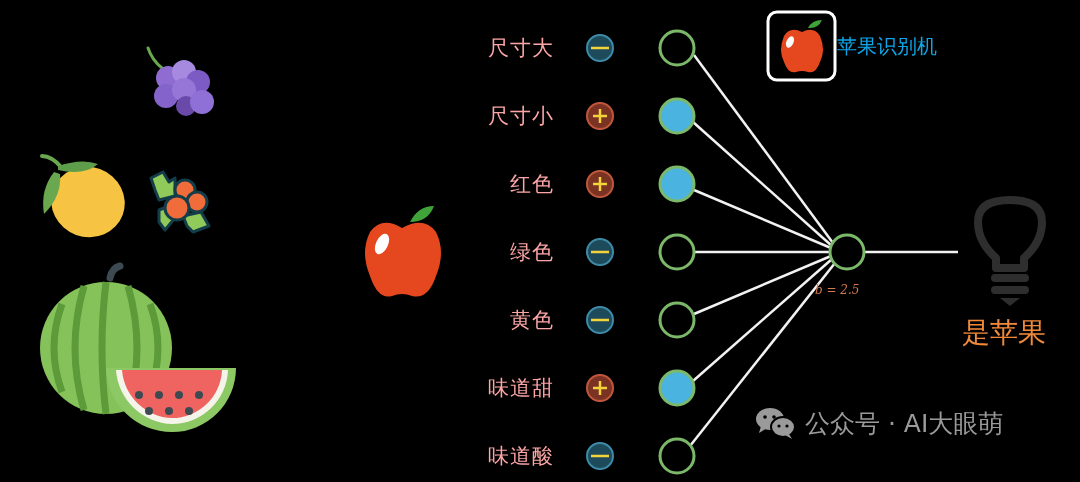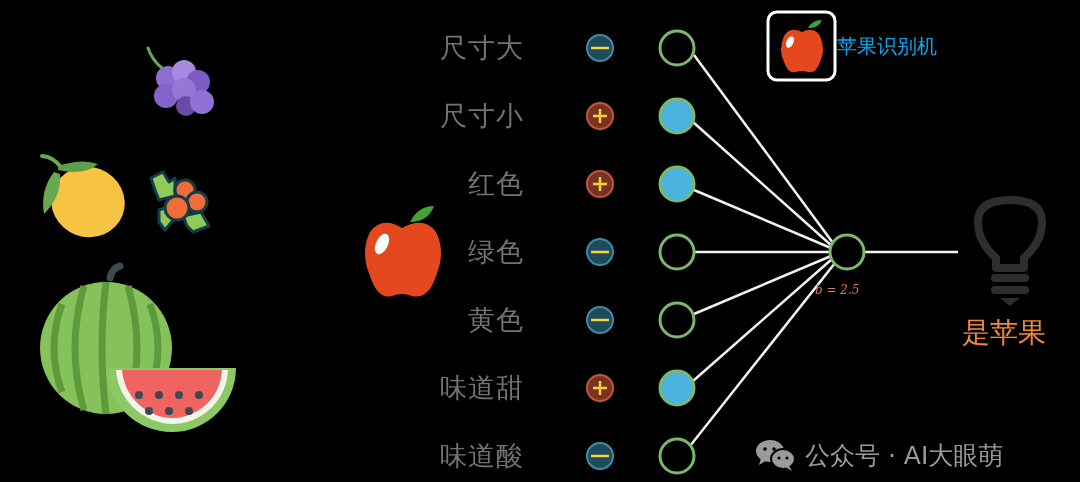--- a/index.html
+++ b/index.html
@@ -1,31 +1,31 @@
 <!DOCTYPE html>
 <html><head>
 <meta charset="utf-8">
 <style>
   html, body { margin: 0; padding: 0; background: #000; }
   body { width: 1080px; height: 482px; position: relative; overflow: hidden;
          font-family: "DejaVu Sans", "Liberation Sans", sans-serif; }
   .abs { position: absolute; }
-  .feature-label { position: absolute; right: 556px; color: #737373; font-size: 27px;
+  .feature-label { position: absolute; right: 526px; color: #fca5a5; font-size: 21px;
                    font-family: "DejaVu Serif", "Liberation Serif", serif; line-height: 28px;
                    letter-spacing: 1px; white-space: nowrap; }
   #net { position: absolute; left: 0; top: 0; }
   .title-text { position: absolute; left: 837px; top: 30px; color: #0ea5e9; font-size: 20px;
                 line-height: 32px; white-space: nowrap; }
   .result-text { position: absolute; left: 962px; top: 318px; color: #f08a3a; font-size: 28px;
                  line-height: 30px; white-space: nowrap; }
   .bias-text { position: absolute; left: 815px; top: 283px; color: #d27a4e; font-size: 12px;
                font-family: "DejaVu Serif", "Liberation Serif", serif; font-style: italic;
                white-space: nowrap; }
   .watermark { position: absolute; left: 755px; top: 406px; display: flex; align-items: center;
-               gap: 8px; color: #9a9a9a; font-size: 25px; white-space: nowrap; margin-top: 32px; }
+               gap: 8px; color: #9a9a9a; font-size: 25px; white-space: nowrap; }
 </style>
 </head>
 <body>
 
 <svg class="abs" style="left:140px;top:44px" width="80" height="72" viewBox="0 0 80 72">
   <path d="M8 4 Q12 16 22 24" stroke="#6aa84f" stroke-width="3" fill="none" stroke-linecap="round"></path>
   <circle cx="28" cy="34" r="12" fill="#8e6cd1"></circle>
   <circle cx="44" cy="28" r="12" fill="#a58ae0"></circle>
   <circle cx="58" cy="38" r="12" fill="#7c5cc4"></circle>
   <circle cx="26" cy="52" r="12" fill="#8463cb"></circle>

